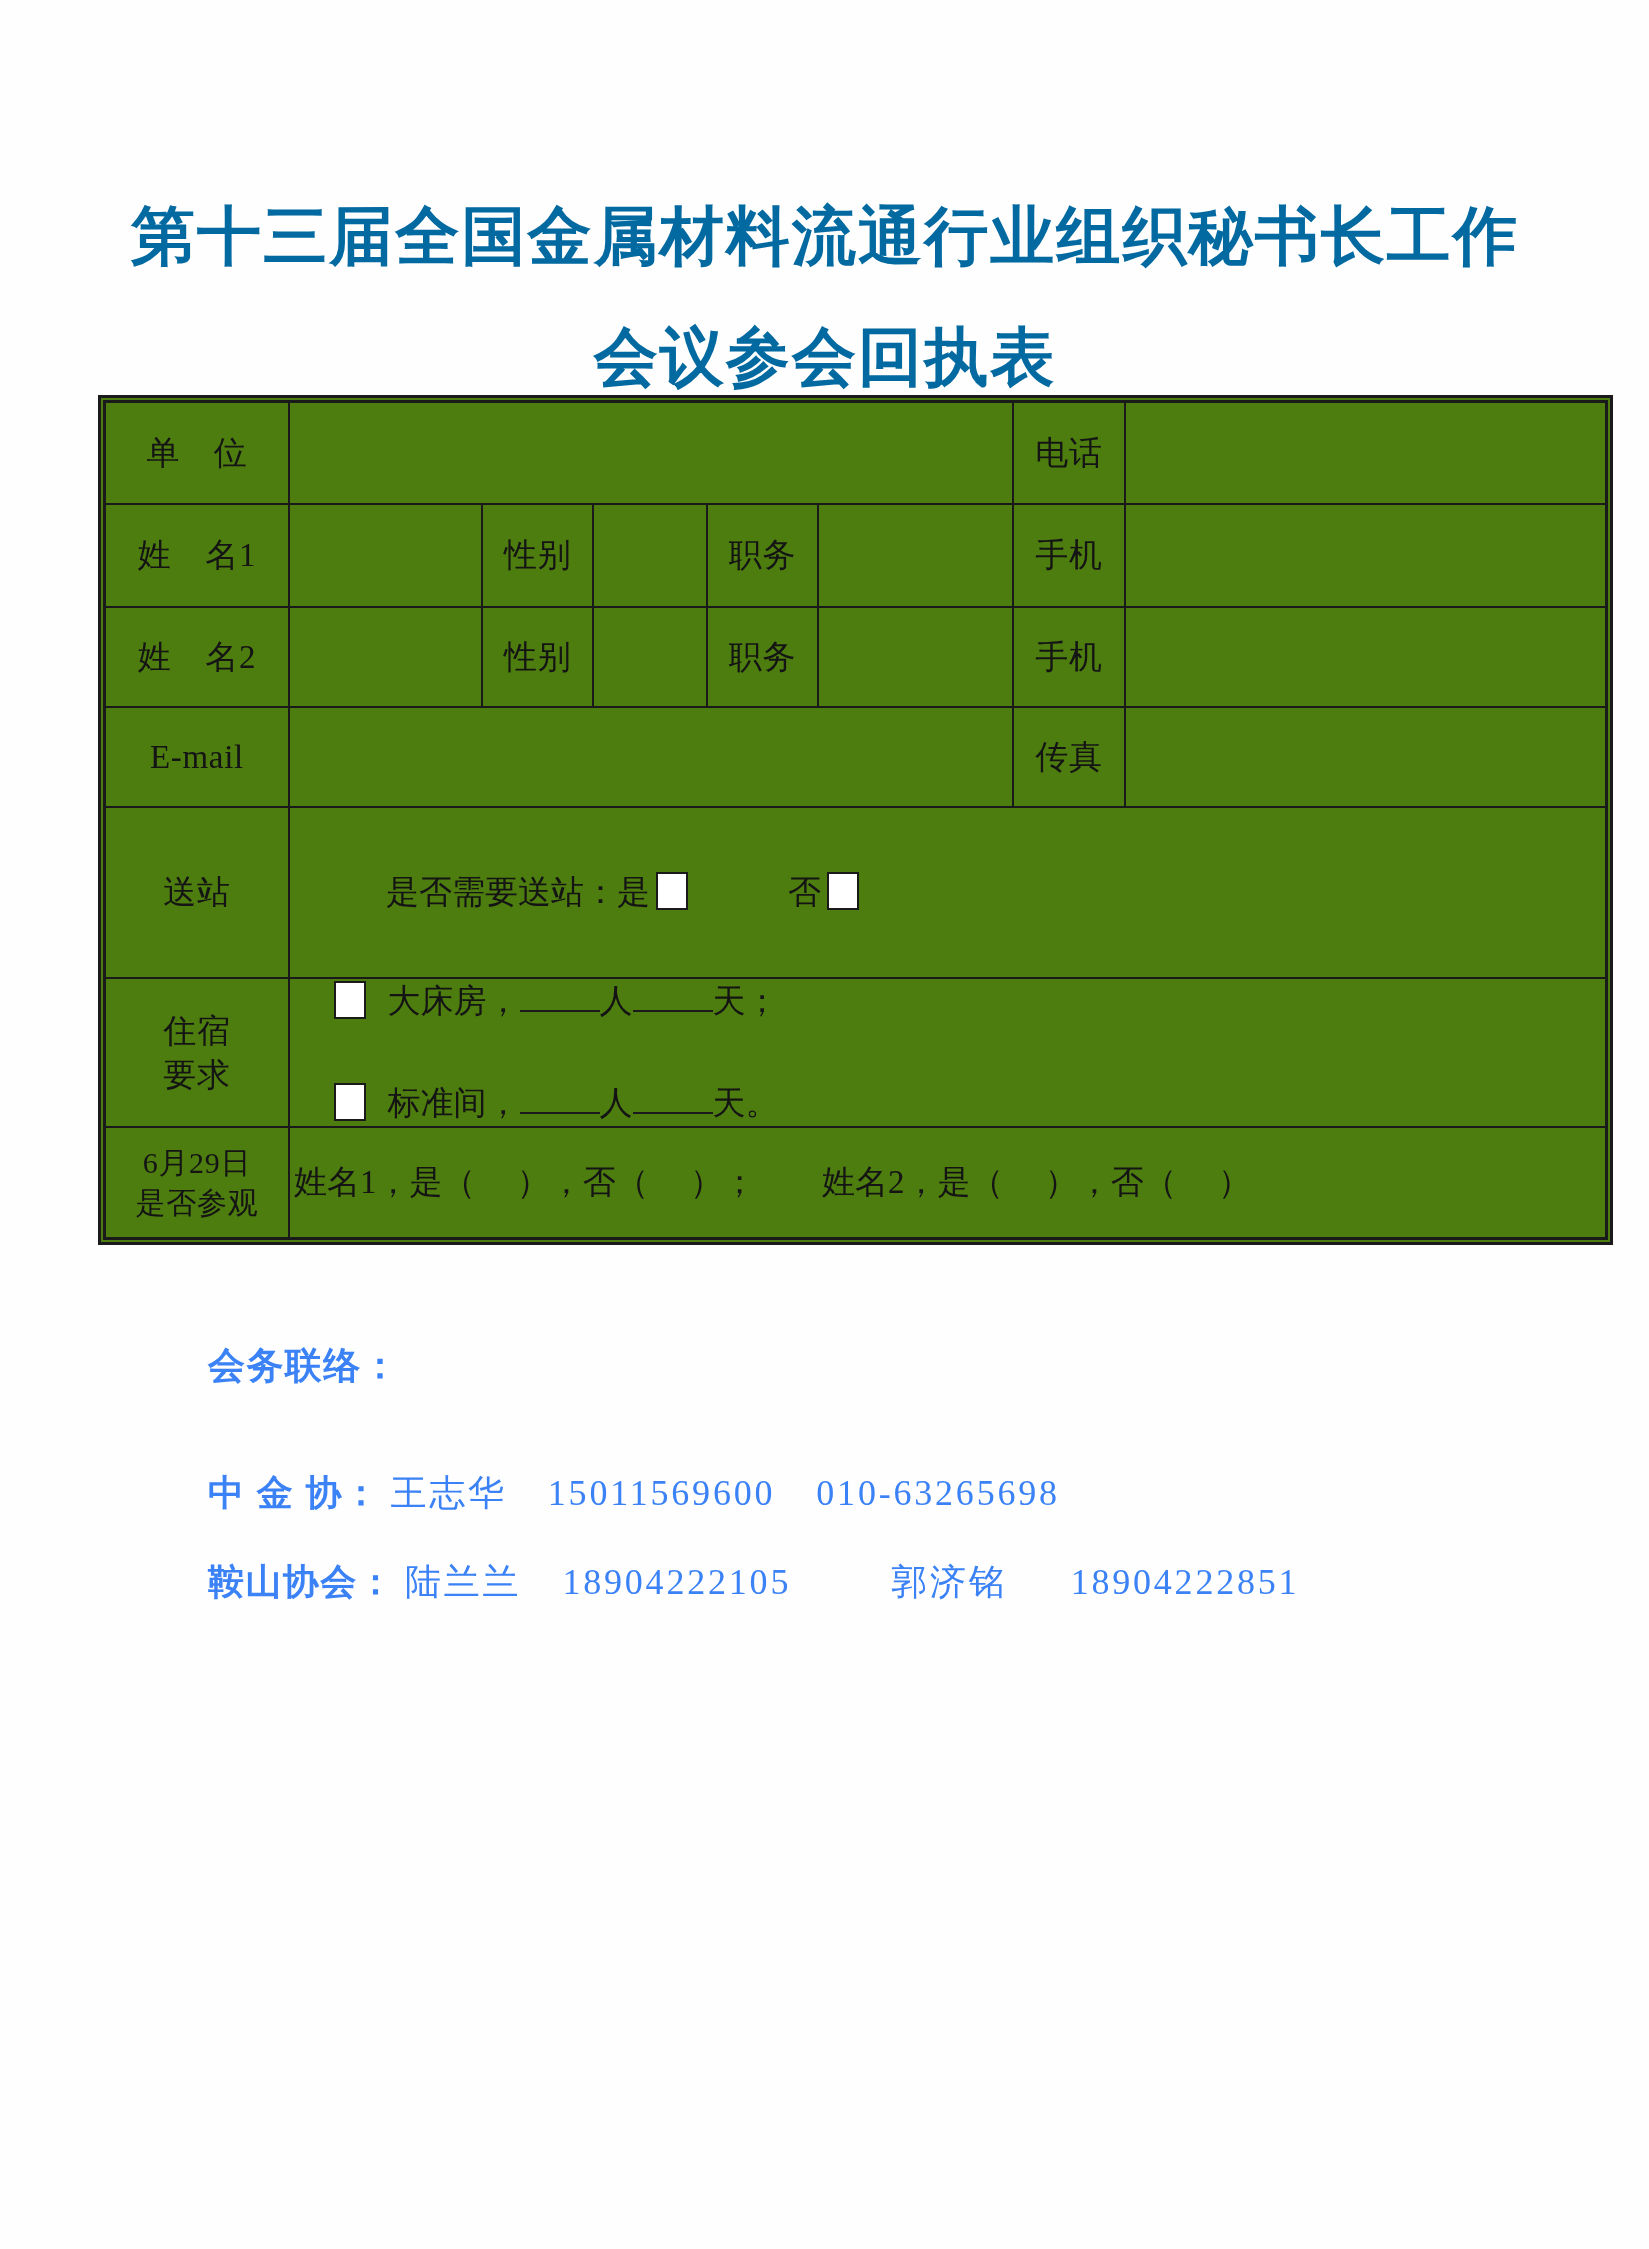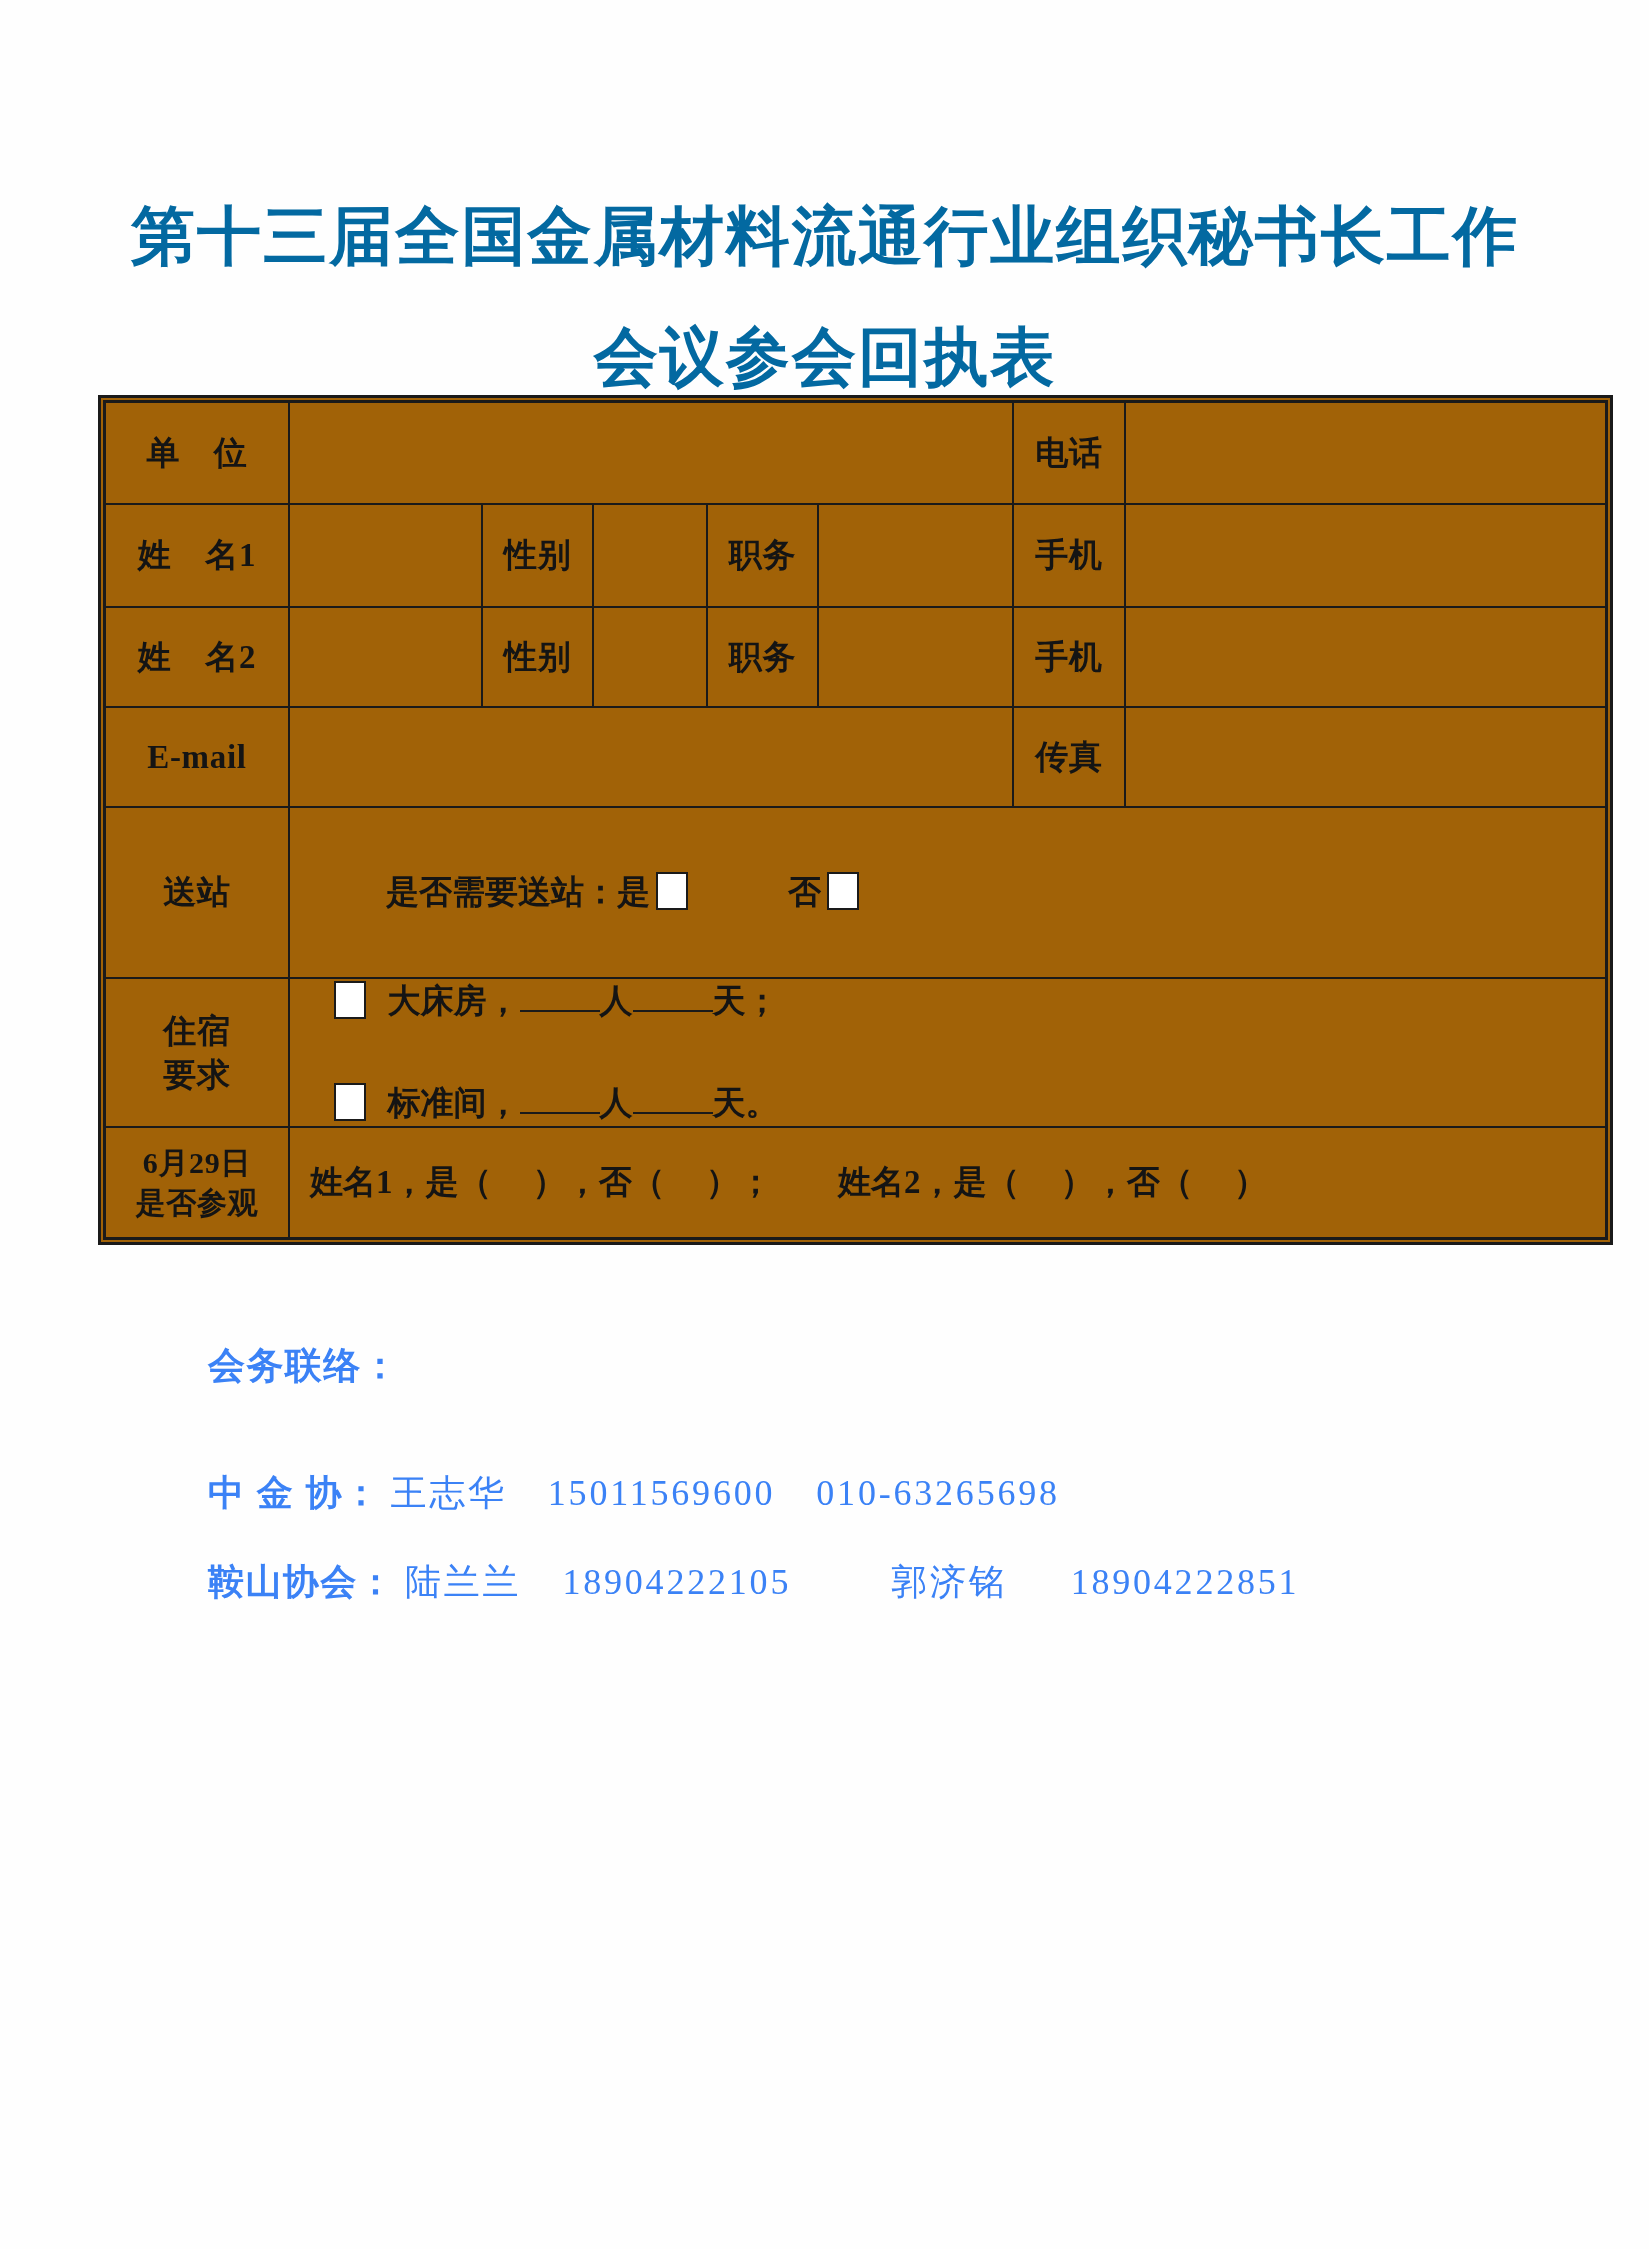--- a/index.html
+++ b/index.html
@@ -9,40 +9,40 @@
   }
   
   .title{
     position:absolute;top:176px;left:0;width:100%;text-align:center;
     font-family:"Liberation Sans","DejaVu Sans",sans-serif;
     font-weight:700;font-size:64px;line-height:121px;letter-spacing:2.1px;color:#0369a1;
   }
   
   .table-wrap{
     position:absolute;left:98px;top:395px;width:1499px;
-    border:8.5px double #1a1a1a;background:#a16207;font-weight:bold;
+    border:8.5px double #1a1a1a;background:#4d7c0f;
   }
   table{border-collapse:collapse;table-layout:fixed;width:100%;}
   td{
     border:2.1px solid #1a1a1a;vertical-align:middle;
     font-size:33px;padding:0;color:#141414;
   }
   tr:first-child>td{border-top:none;}
   tr:last-child>td{border-bottom:none;}
   td:first-child{border-left:none;}
   td:last-child{border-right:none;border-radius:18px;}
   .r1{height:101px}.r2{height:103px}.r3{height:100px}.r4{height:100px}
   .r5{height:171px}.r6{height:126px}.r7{height:110px}
   .lbl{text-align:center;letter-spacing:0.7px;}
   .two-line span{display:block;text-align:center;line-height:44px;}
   .r7 .lbl{font-size:30px;}
   .r7 .two-line span{line-height:40px;}
   .content{text-align:left;}
   .shuttle{padding-left:96px;}
-  .visit{padding-left:20px;font-size:33px;}
+  .visit{padding-left:4px;font-size:33px;}
   .lodging{padding-left:44px;}
   .opt{white-space:nowrap;}
   .opt + .opt{margin-top:57px;}
   .cbx{
     display:inline-block;width:28.4px;height:34px;border:2.1px solid #1a1a1a;
     vertical-align:-7.1px;background:#fff;
   }
   .shuttle .cbx{margin-left:5.7px;}
   .opt .cbx{margin-right:21.3px;}
   .hgap{display:inline-block;width:100px;}

